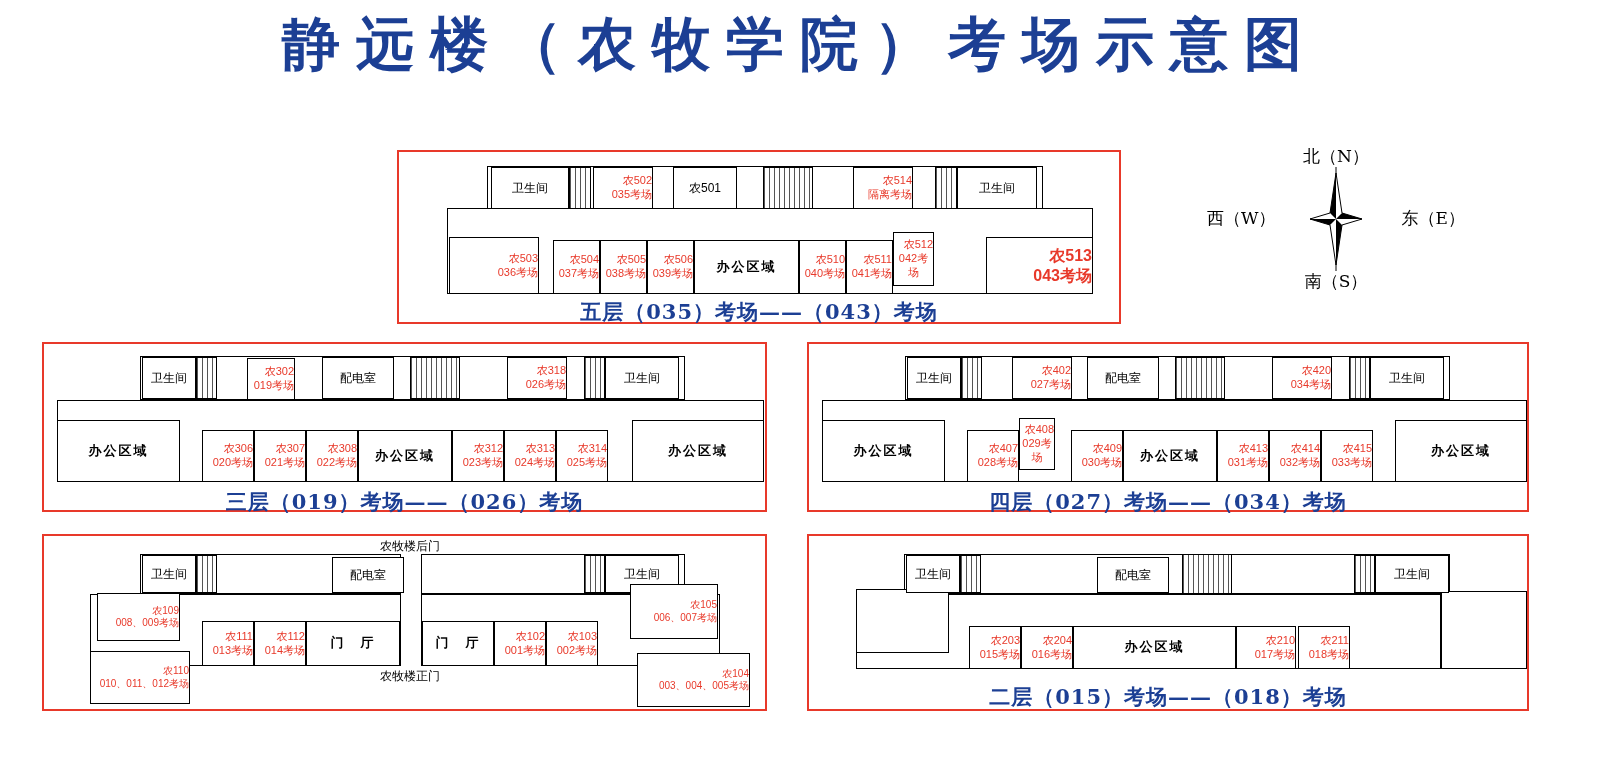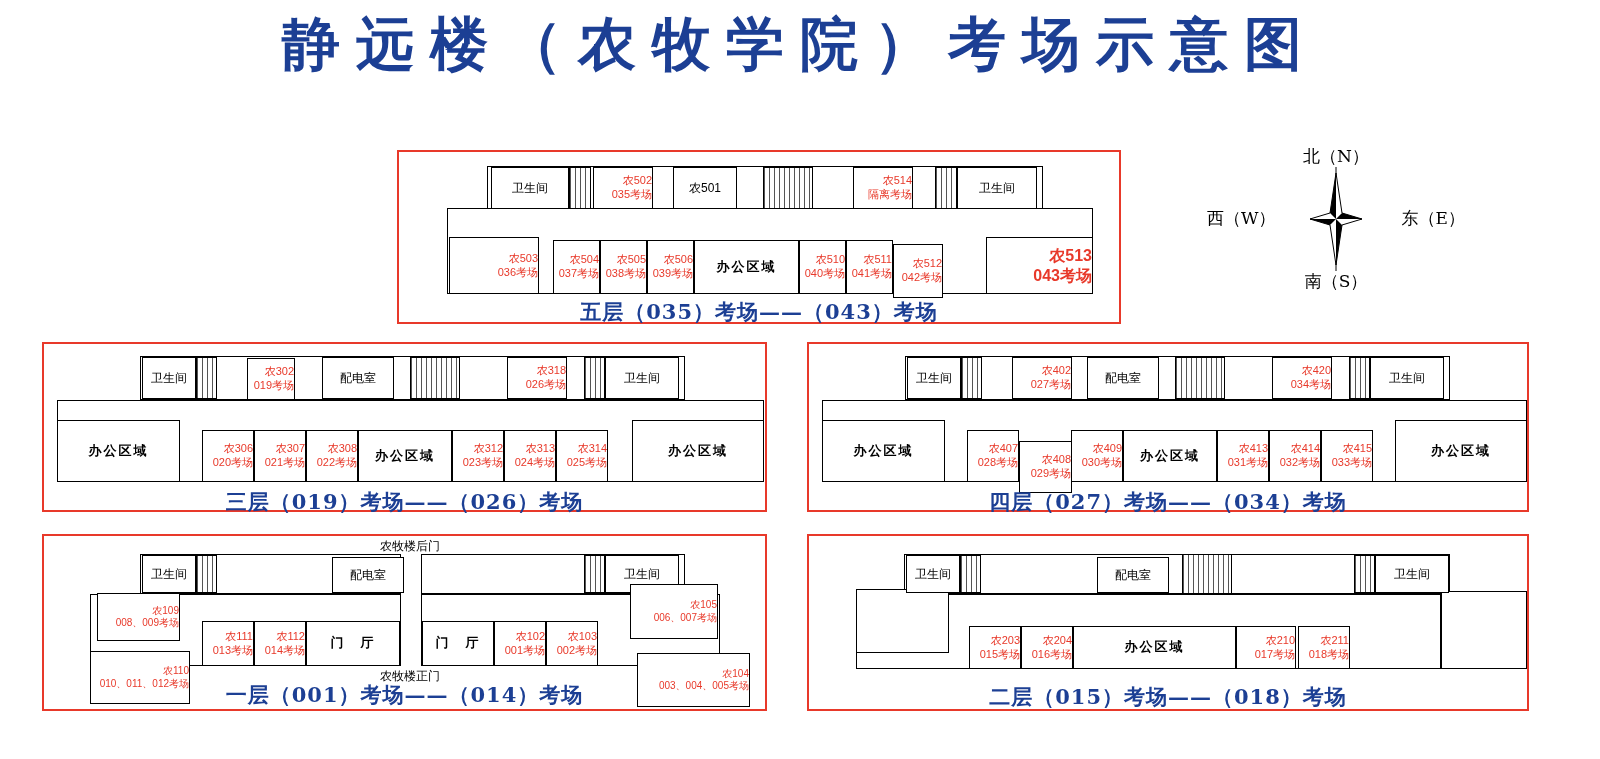--- a/index.html
+++ b/index.html
@@ -81,21 +81,21 @@
         <div>办公区域</div>
       </div>
     <div class="room red" style="left:400px;top:88px;width:47px;height:54px">
         <div>农510</div>
         <div>040考场</div>
       </div>
     <div class="room red" style="left:447px;top:88px;width:47px;height:54px">
         <div>农511</div>
         <div>041考场</div>
       </div>
-    <div class="room red" style="left:494px;top:92px;width:50px;height:54px">
+    <div class="room red" style="left:494px;top:80px;width:41px;height:54px">
         <div>农512</div>
         <div>042考场</div>
       </div>
     <div class="room red big" style="left:587px;top:85px;width:107px;height:57px">
         <div>农513</div>
         <div>043考场</div>
       </div>
 
     <div class="caption" style="top:146px">五层（035）考场——（043）考场</div>
   </div>
@@ -187,21 +187,21 @@
         <div>卫生间</div>
       </div>
 
     <div class="room blk" style="left:13px;top:76px;width:123px;height:62px">
         <div>办公区域</div>
       </div>
     <div class="room red" style="left:158px;top:86px;width:52px;height:52px">
         <div>农407</div>
         <div>028考场</div>
       </div>
-    <div class="room red" style="left:210px;top:97px;width:53px;height:52px">
+    <div class="room red" style="left:210px;top:74px;width:36px;height:52px">
         <div>农408</div>
         <div>029考场</div>
       </div>
     <div class="room red" style="left:262px;top:86px;width:52px;height:52px">
         <div>农409</div>
         <div>030考场</div>
       </div>
     <div class="room blk" style="left:314px;top:86px;width:94px;height:52px">
         <div>办公区域</div>
       </div>
@@ -277,21 +277,20 @@
     <div class="room red sm" style="left:586px;top:48px;width:88px;height:55px">
         <div>农105</div>
         <div>006、007考场</div>
       </div>
     <div class="room red sm" style="left:593px;top:117px;width:113px;height:54px">
         <div>农104</div>
         <div>003、004、005考场</div>
       </div>
 
     <div class="freelabel" style="left:306px;top:132px;width:120px">农牧楼正门</div>
-    <div class="caption" style="top:145px">一层（001）考场——（014）考场</div>
   </div>
 
   <div class="floor" style="left:807px;top:534px;width:722px;height:177px">
     <div class="shell" style="left:95px;top:18px;width:546px;height:40px"></div>
     <div class="shell" style="left:47px;top:58px;width:585px;height:75px"></div>
     <div class="shell" style="left:47px;top:53px;width:93px;height:64px"></div>
     <div class="shell" style="left:632px;top:55px;width:86px;height:78px"></div>
 
     <div class="room lbl" style="left:97px;top:19px;width:54px;height:38px">
         <div>卫生间</div>

